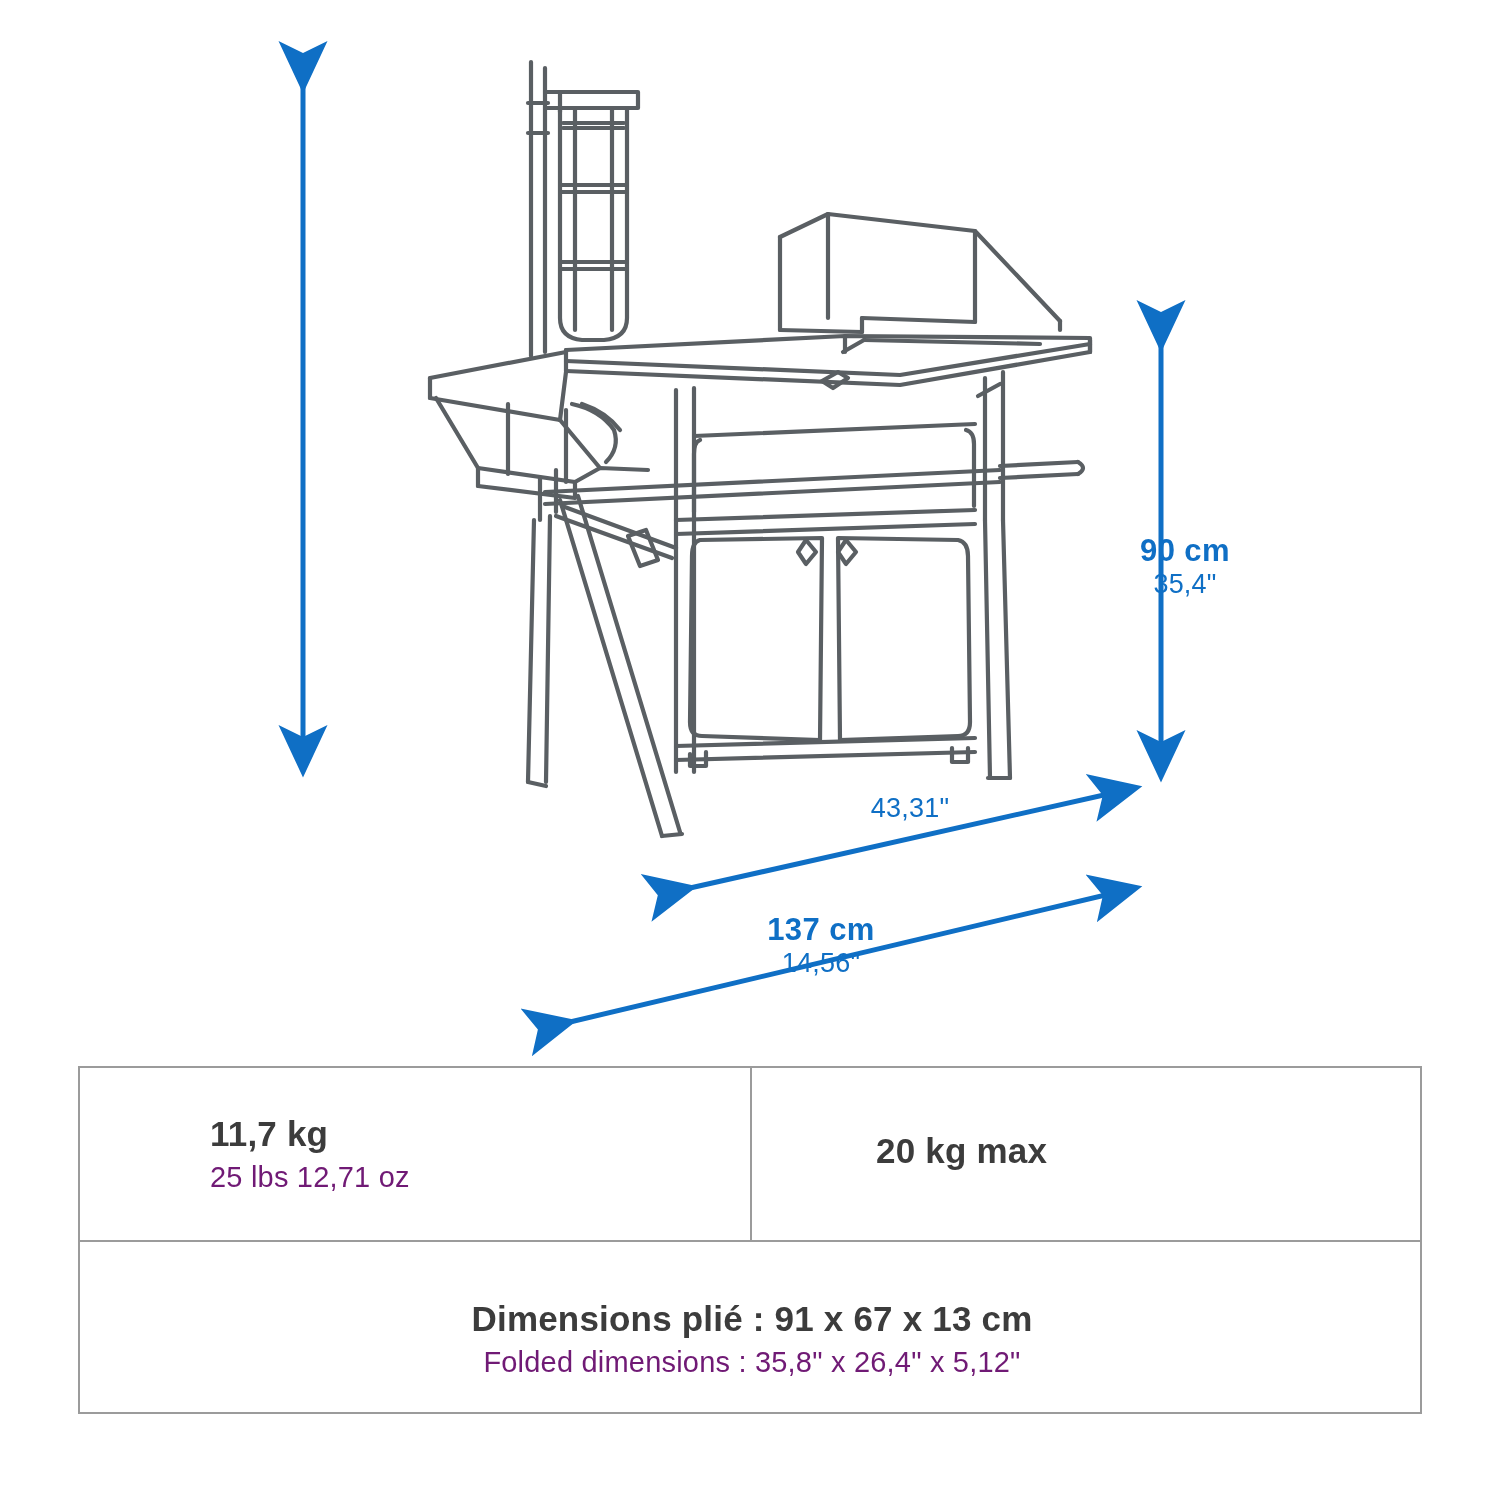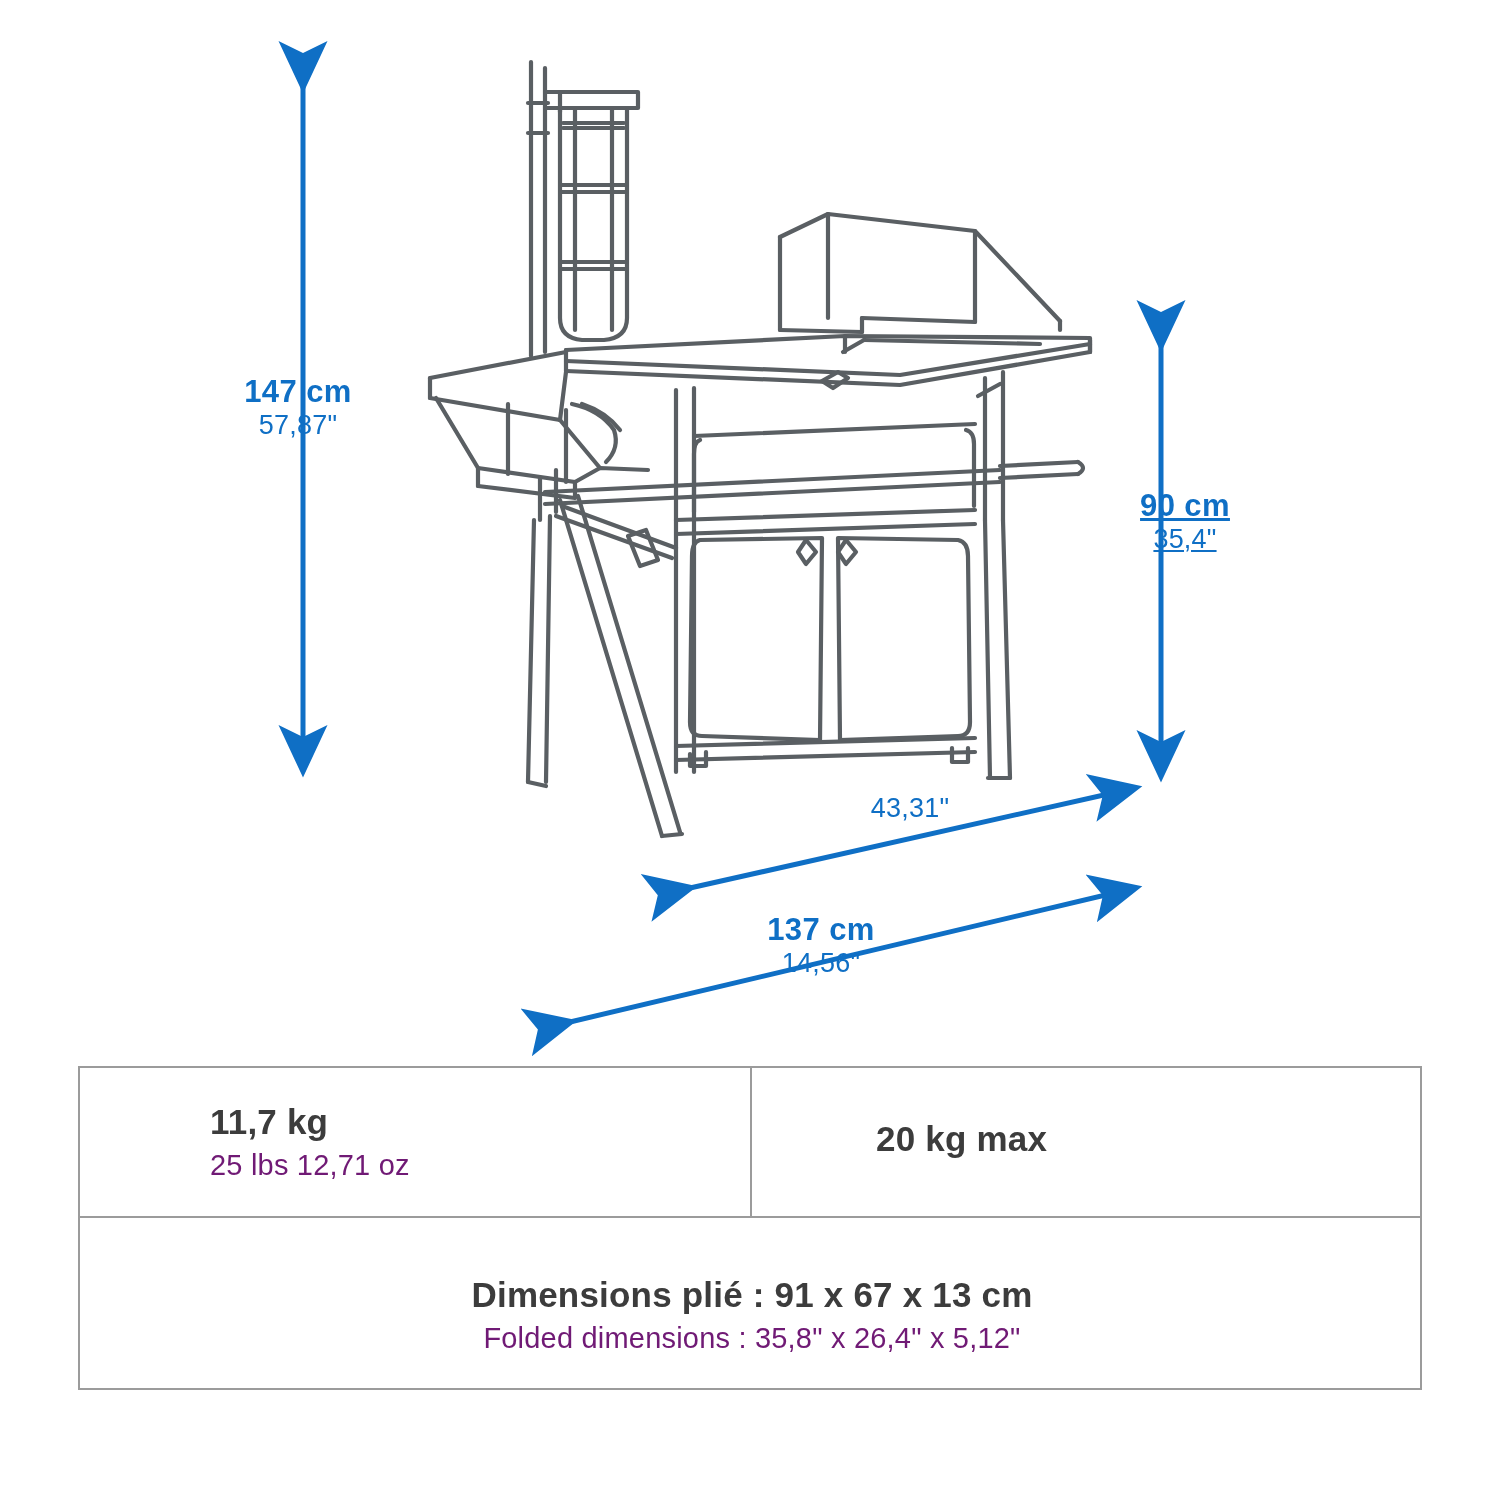--- a/index.html
+++ b/index.html
@@ -45,40 +45,40 @@
     letter-spacing: 0.4px;
   }
   .dim-label .small {
     display: block;
     font-size: 27px;
     font-weight: normal;
     letter-spacing: 0.2px;
   }
 
   #label-height   { left: 188px; top: 375px; width: 220px; }
-  #label-depth90  { left: 1075px; top: 489px; width: 220px; text-decoration: underline; }
+  #label-depth90  { left: 1075px; top: 534px; width: 220px; }
   #label-width110 { left: 760px; top: 793px; width: 300px; }
   #label-width137 { left: 671px; top: 913px; width: 300px; }
 
   
   .spec-table {
     position: absolute;
     left: 78px;
     top: 1066px;
     width: 1344px;
     border: 2px solid #9b9b9b;
     box-sizing: border-box;
     background: #ffffff;
   }
   .spec-row {
     display: flex;
     box-sizing: border-box;
   }
   .spec-row.top {
-    height: 148px;
+    height: 172px;
   }
   .spec-row.bottom {
     height: 172px;
     border-top: 2px solid #9b9b9b;
     justify-content: center;
   }
   .spec-cell {
     box-sizing: border-box;
     display: flex;
     flex-direction: column;
@@ -239,24 +239,20 @@
 
         <line x1="1161" y1="345" x2="1161" y2="775" marker-start="url(#arrowBlue)" marker-end="url(#arrowBlue)"></line>
 
         <line x1="690" y1="888" x2="1135" y2="788" marker-start="url(#arrowBlue)" marker-end="url(#arrowBlue)"></line>
 
         <line x1="570" y1="1022" x2="1135" y2="888" marker-start="url(#arrowBlue)" marker-end="url(#arrowBlue)"></line>
       </g>
     </svg>
   </div>
 
-  <div class="dim-label" id="label-height">
-    <span class="big">147 cm</span>
-    <span class="small">57,87"</span>
-  </div>
 
   <div class="dim-label" id="label-depth90">
     <span class="big">90 cm</span>
     <span class="small">35,4"</span>
   </div>
 
   <div class="dim-label" id="label-width110">
     <span class="small">43,31"</span>
   </div>
 

